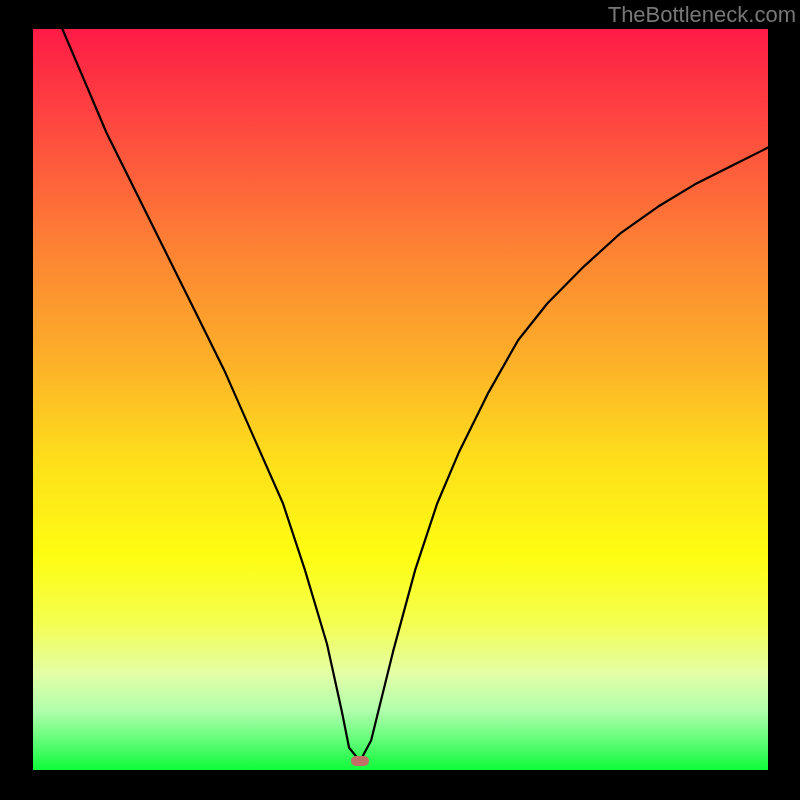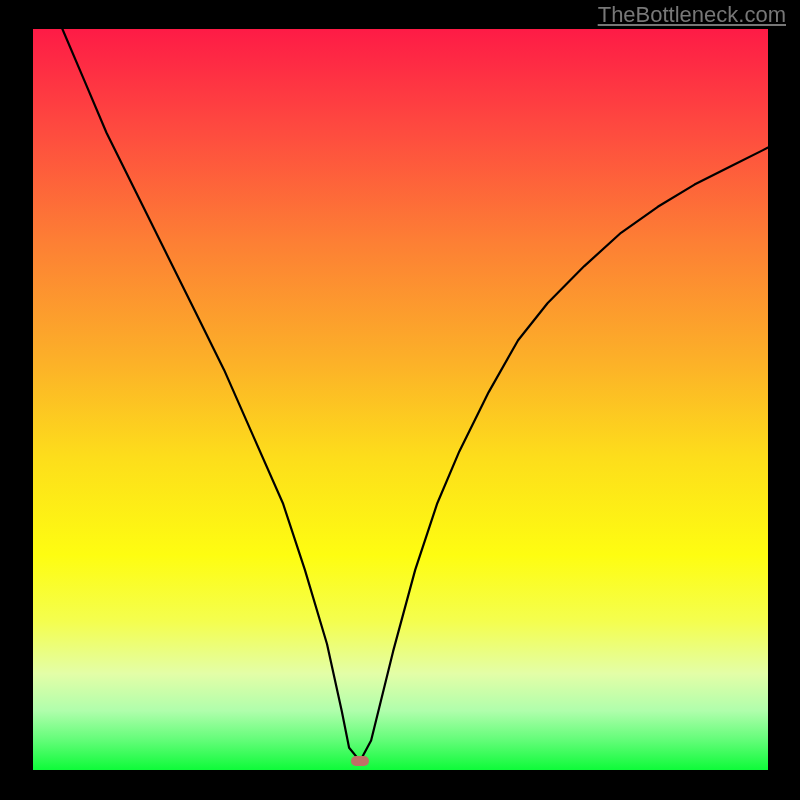--- a/index.html
+++ b/index.html
@@ -7,26 +7,25 @@
     padding: 0;
     width: 800px;
     height: 800px;
     background: #000;
     position: relative;
     overflow: hidden;
   }
   .watermark {
     position: absolute;
     top: 2px;
-    right: 14px;
+    right: 4px;
     font-family: Arial, Helvetica, sans-serif;
     font-size: 22px;
     color: #777777;
     z-index: 10;
-    text-decoration: underline;
   }
   .plot-area {
     position: absolute;
     left: 33px;
     top: 29px;
     width: 735px;
     height: 741px;
     background: linear-gradient(to bottom,
       #fe1b46 0%,
       #fe4c3f 14%,

